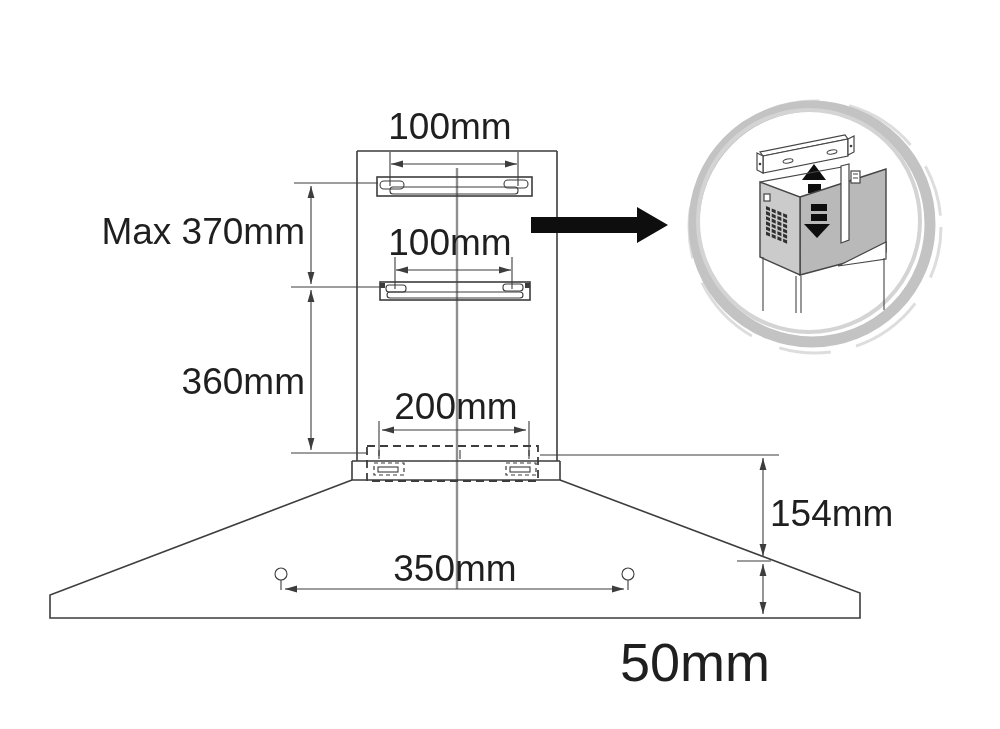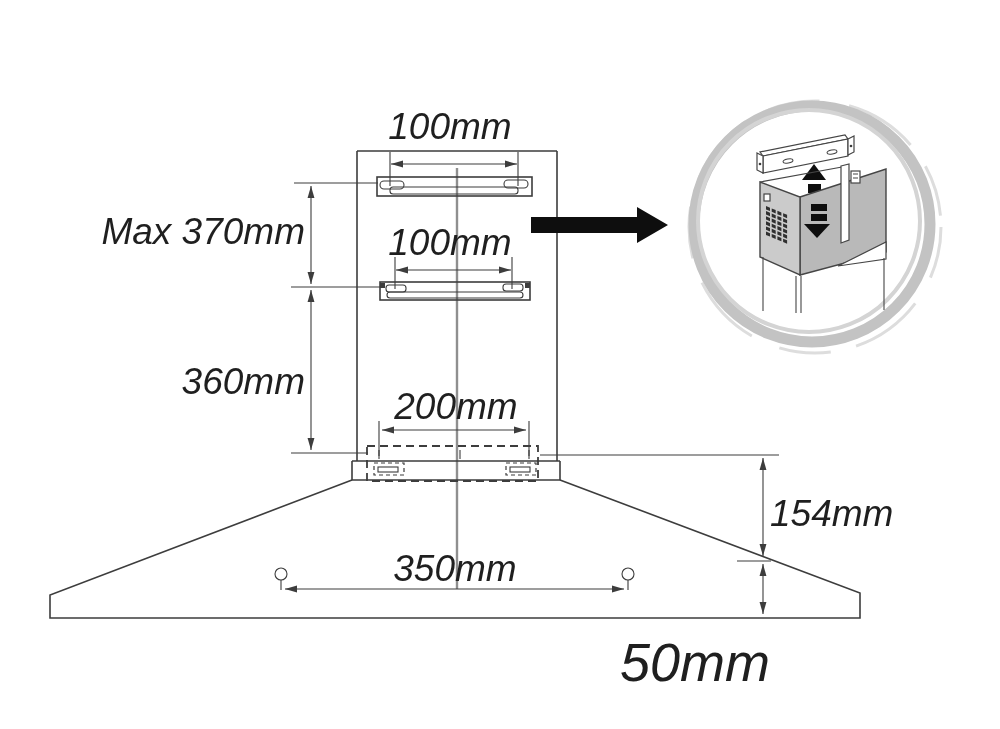--- a/index.html
+++ b/index.html
@@ -1,16 +1,16 @@
 <!DOCTYPE html>
 <html style="--background: #ffffff; --line: #3d3d3d; --centerline: #8f8f8f; --text: #1f1f1f; --callout-arrow: #0e0e0e; --detail-ring: #c3c3c3; --detail-face-light: #cbcbcb; --detail-face-dark: #b9b9b9;"><head>
 <meta charset="utf-8">
 <style>
   html,body{margin:0;padding:0;background:var(--background,#fff);}
-  .canvas{position:relative;width:1000px;height:729px;background:var(--background,#fff);overflow:hidden;font-style:italic;}
+  .canvas{position:relative;width:1000px;height:729px;background:var(--background,#fff);overflow:hidden;}
   svg{display:block;}
   .ln{stroke:var(--line,#3d3d3d);fill:none;stroke-width:1.6;}
   .thin{stroke:var(--line,#3d3d3d);fill:none;stroke-width:1.1;}
   .dash{stroke:var(--line,#3d3d3d);fill:none;stroke-width:1.8;stroke-dasharray:8 5;}
   .dash2{stroke-dasharray:4 3;stroke-width:1.2;}
   .cl{stroke:var(--centerline,#8f8f8f);stroke-width:2.4;fill:none;}
   .fil{fill:var(--line,#3d3d3d);stroke:none;}
   .t{font-family:"Liberation Sans",sans-serif;font-size:37px;fill:var(--text,#1f1f1f);}
   .t-big{font-size:54px;}
   .blk{fill:var(--callout-arrow,#0e0e0e);stroke:none;}

